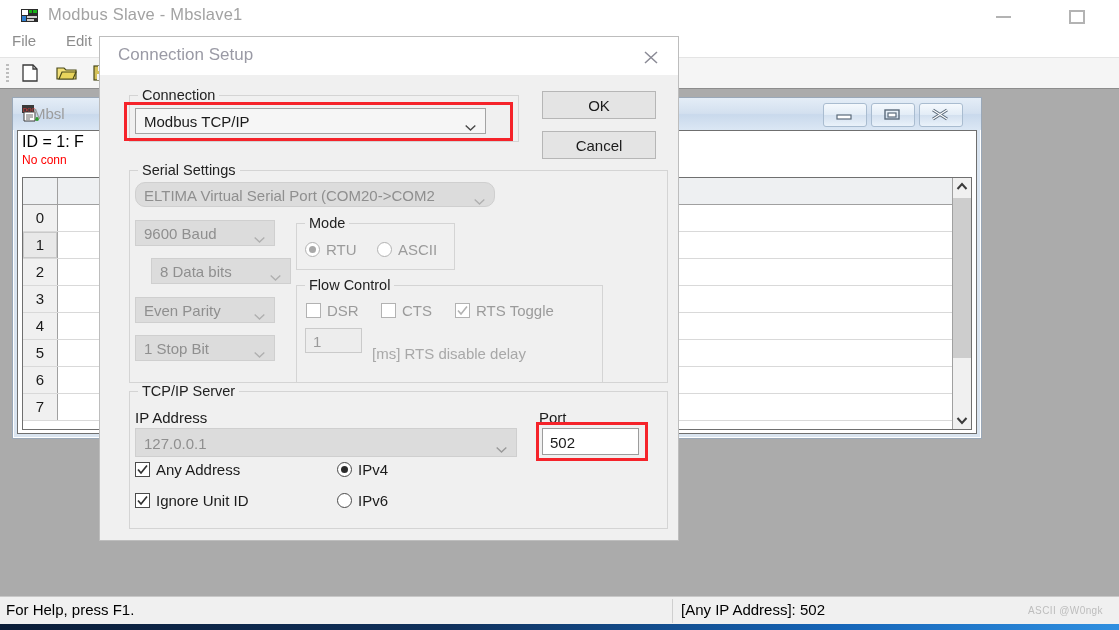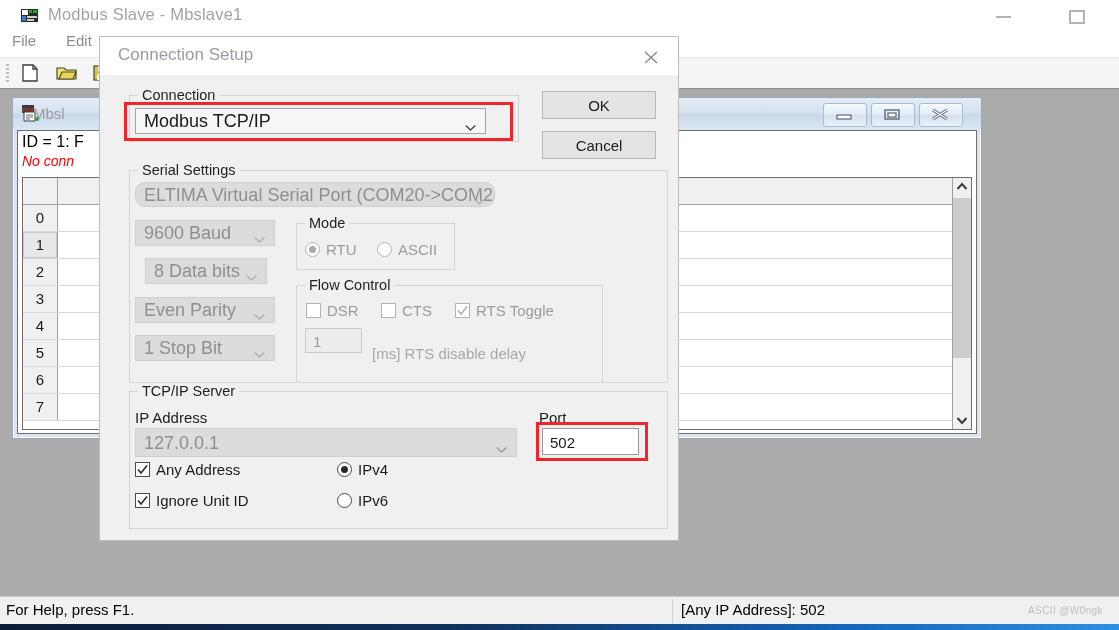--- a/index.html
+++ b/index.html
@@ -41,21 +41,21 @@
      background:linear-gradient(to bottom,#e4edf7 0%,#d3e0ef 48%,#c9d9ec 52%,#dbe7f4 100%);}
   .child-icon{position:absolute;left:8px;top:6px;width:20px;height:19px;}
   .child-title{position:absolute;left:20px;top:7px;font-size:15px;color:#9c9c9c;}
   .child-btn{position:absolute;top:5px;width:42px;height:22px;border:1px solid #a9bcd0;border-radius:3px;
      background:linear-gradient(to bottom,#f5f9fd 0%,#e2ecf6 50%,#d3e0ef 51%,#eaf2fa 100%);}
   .cb-min{left:810px;} .cb-max{left:858px;} .cb-close{left:906px;}
 
   .child-body{position:absolute;left:4px;top:32px;width:960px;height:304px;background:#ffffff;
               border:1px solid #6f6f6f;box-sizing:border-box;}
   .hdr-line1{position:absolute;left:4px;top:2px;font-size:16px;color:#000;white-space:nowrap;}
-  .hdr-line2{position:absolute;left:4px;top:22px;font-size:14px;color:#ff0000;white-space:nowrap;font-style:italic;}
+  .hdr-line2{position:absolute;left:4px;top:22px;font-size:12px;color:#ff0000;white-space:nowrap;}
 
   .grid-wrap{position:absolute;left:4px;top:46px;width:950px;height:253px;
              border:1px solid #6f6f6f;box-sizing:border-box;background:#fff;overflow:hidden;}
   .grid-colhdr{position:absolute;left:0;top:0;width:932px;height:26px;background:#eef0f2;border-bottom:1px solid #a0a0a0;}
   .gh-corner{position:absolute;left:0;top:0;width:34px;height:26px;border-right:1px solid #a0a0a0;}
   .grow{position:absolute;left:0;width:932px;height:26px;border-bottom:1px solid #d9d9d9;}
   .grow-num{position:absolute;left:0;top:0;width:34px;height:26px;background:#f0f0f0;
             border-right:1px solid #a0a0a0;text-align:center;font-size:15px;color:#1a1a1a;line-height:26px;}
   .grow-num.sel{background:#e8e8e8;box-shadow:0 0 0 1px #c9c9c9 inset;}
 
@@ -80,21 +80,21 @@
           border:1px solid #bdbdbd;box-shadow:0 0 0 0 rgba(0,0,0,0);}
   .dlg-title{position:absolute;left:0;top:0;width:578px;height:38px;background:#ffffff;}
   .dlg-title-text{position:absolute;left:18px;top:8px;font-size:17px;color:#9a9aa5;}
   .dlg-close{position:absolute;left:538px;top:8px;width:26px;height:24px;}
 
   .gbox{position:absolute;border:1px solid #d4d4d4;border-radius:0;}
   .gbox-label{position:absolute;top:-9px;left:8px;background:#f0f0f0;padding:0 4px;font-size:14.5px;color:#222;}
 
   .combo{position:absolute;box-sizing:border-box;border:1px solid #a4a4a4;background:#f6f6f6;}
   .combo.dim{background:#dcdcdc;border-color:#cfcfcf;}
-  .combo .txt{position:absolute;left:8px;top:50%;transform:translateY(-50%);font-size:18px;color:#1b1b1b;white-space:nowrap;}
+  .combo .txt{position:absolute;left:8px;top:50%;transform:translateY(-50%);font-size:15px;color:#1b1b1b;white-space:nowrap;}
   .combo.dim .txt{color:#8f8f8f;}
   .combo .chev{position:absolute;right:9px;top:50%;transform:translateY(-50%);width:11px;height:7px;}
 
   .btn{position:absolute;box-sizing:border-box;border:1px solid #b6b6b6;background:#e4e4e4;
        font-size:15px;color:#1b1b1b;text-align:center;}
 
   .redbox{position:absolute;border:3px solid #f5232a;box-sizing:border-box;pointer-events:none;}
 
   .ckwrap{position:absolute;font-size:15px;color:#1b1b1b;white-space:nowrap;}
   .ckwrap.dim{color:#9b9b9b;}
@@ -311,21 +311,21 @@
   </div>
 
   <div class="combo dim" style="left:35px;top:183px;width:140px;height:26px;">
     <span class="txt">9600 Baud</span>
     <span class="chev">
       <svg width="11" height="7" viewBox="0 0 11 7">
           <path d="M0.7 1 L5.5 5.6 L10.3 1" fill="none" stroke="#b0b0b0" stroke-width="1.4"></path>
         </svg>
     </span>
   </div>
-  <div class="combo dim" style="left:45px;top:221px;width:122px;height:26px;">
+  <div class="combo dim" style="left:51px;top:221px;width:140px;height:26px;">
     <span class="txt">8 Data bits</span>
     <span class="chev">
       <svg width="11" height="7" viewBox="0 0 11 7">
           <path d="M0.7 1 L5.5 5.6 L10.3 1" fill="none" stroke="#b0b0b0" stroke-width="1.4"></path>
         </svg>
     </span>
   </div>
   <div class="combo dim" style="left:35px;top:260px;width:140px;height:26px;padding-left:15px;">
     <span class="txt">Even Parity</span>
     <span class="chev">

